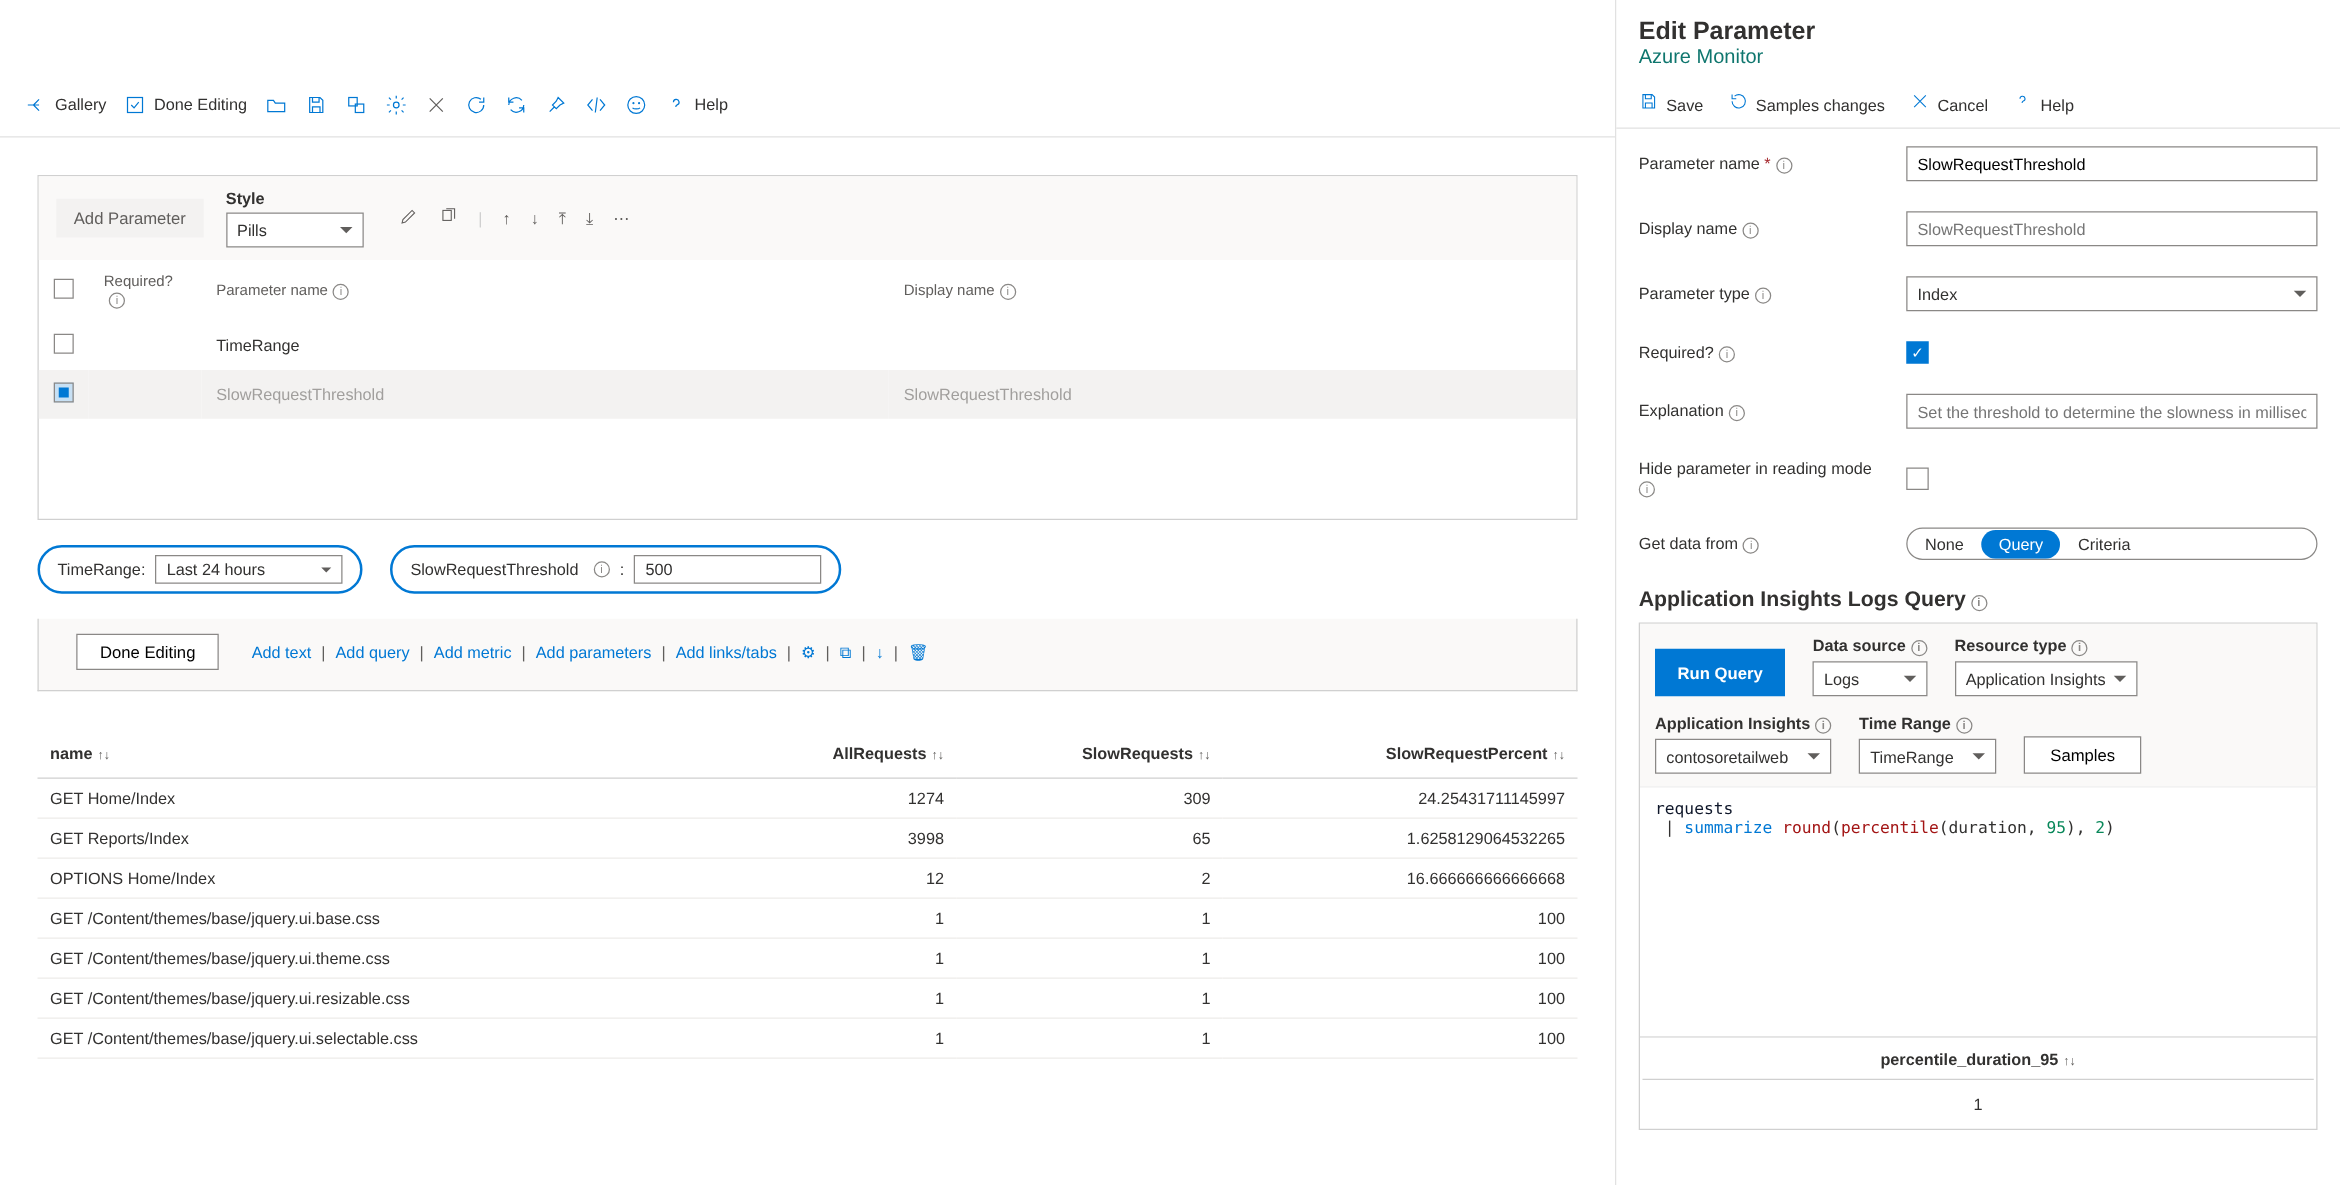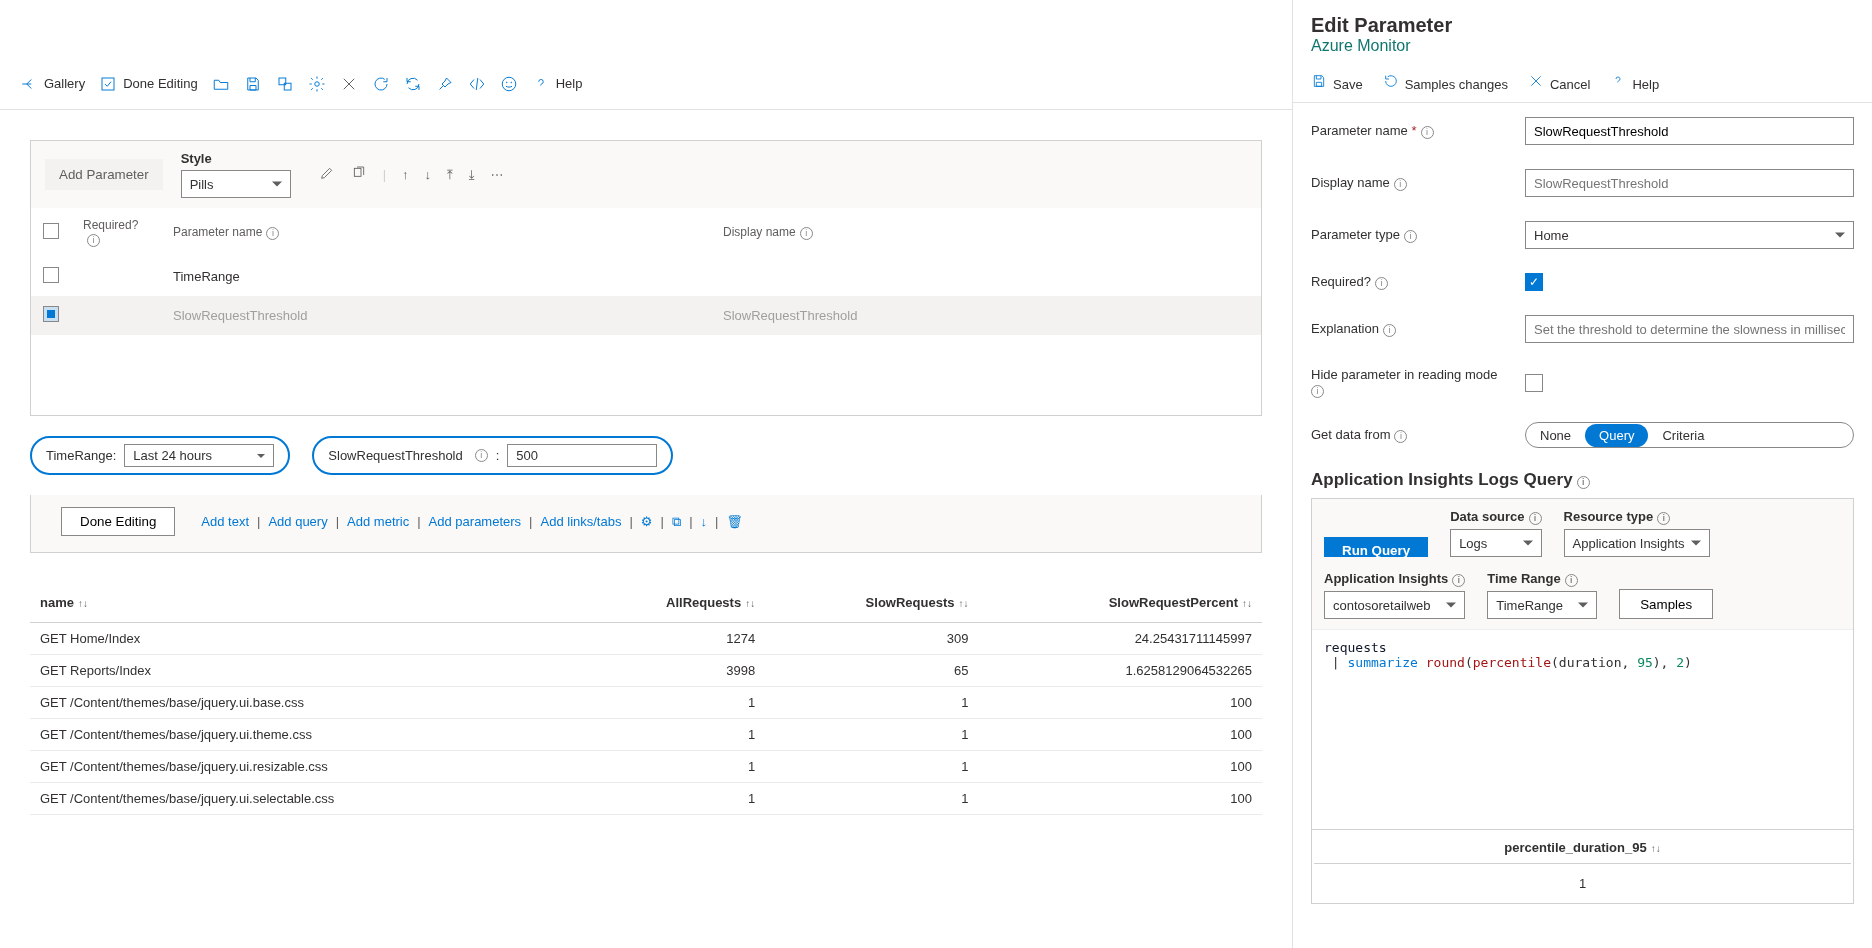--- a/index.html
+++ b/index.html
@@ -67,21 +67,21 @@
 .seg { display: inline-flex; border: 1px solid #8a8886; border-radius: 14px; overflow: hidden; height:26px; align-items:center;}
 .seg span { padding: 4px 14px; cursor: pointer; font-size:13px;}
 .seg span.active { background: #0078d4; color: #fff; border-radius: 14px; }
 
 .query-section { padding: 8px 18px; }
 .query-title { font-size: 17px; font-weight: 600; margin-bottom: 8px; }
 .query-box { border: 1px solid #d0d0d0; }
 .query-controls { display: flex; flex-wrap: wrap; gap: 14px 22px; padding: 10px 12px; background:#faf9f8; align-items:end;}
 .ctrl { display: flex; flex-direction: column; gap: 4px; }
 .ctrl label { font-size: 13px; font-weight: 600; }
-.run-btn { background: #0078d4; color: #fff; border: none; padding: 6px 18px; font-weight: 600; cursor: pointer; height:20px; align-self:end;}
+.run-btn { background: #0078d4; color: #fff; border: none; padding: 6px 18px; font-weight: 600; cursor: pointer; height:38px; align-self:end;}
 .samples-btn { border:1px solid #8a8886; background:#fff; padding:5px 20px; height:30px; align-self:end;}
 
 .code-area { font-family: Consolas, monospace; font-size: 13px; padding: 10px 12px; min-height: 200px; background:#fff; border-top:1px solid #eee; position:relative;}
 .tok-cmd { color: #0078d4; }
 .tok-fn { color: #a31515; }
 .tok-punc { color: #323130; }
 .tok-num { color: #09885a; }
 .tok-field { color: #0f172a; }
 
 .result-table { width: 100%; border-top: 1px solid #d0d0d0; }
@@ -282,20 +282,26 @@
           <td class="num">309</td>
           <td class="num">24.25431711145997</td>
         </tr>
         <tr>
           <td>GET Reports/Index</td>
           <td class="num">3998</td>
           <td class="num">65</td>
           <td class="num">1.6258129064532265</td>
         </tr>
         <tr>
+          <td>OPTIONS Home/Index</td>
+          <td class="num">12</td>
+          <td class="num">2</td>
+          <td class="num">16.666666666666668</td>
+        </tr>
+        <tr>
           <td>GET /Content/themes/base/jquery.ui.base.css</td>
           <td class="num">1</td>
           <td class="num">1</td>
           <td class="num">100</td>
         </tr>
         <tr>
           <td>GET /Content/themes/base/jquery.ui.theme.css</td>
           <td class="num">1</td>
           <td class="num">1</td>
           <td class="num">100</td>
@@ -350,21 +356,21 @@
 
   <div class="form-grid">
     <label><span>Parameter name</span> <span class="req-star">*</span><span class="info-ic"></span></label>
     <input class="input" value="SlowRequestThreshold" style="">
 
     <label><span>Display name</span><span class="info-ic"></span></label>
     <input class="input ph" placeholder="SlowRequestThreshold" style="">
 
     <label><span>Parameter type</span><span class="info-ic"></span></label>
     <div class="select" style="width:100%">
-        <span>Home</span>
+        <span>Index</span>
       </div>
 
     <label><span>Required?</span><span class="info-ic"></span></label>
     <span class="checkbox">✓</span>
 
     <label><span>Explanation</span><span class="info-ic"></span></label>
     <input class="input ph" placeholder="Set the threshold to determine the slowness in milliseco..." style="">
 
     <label><span>Hide parameter in reading mode</span><br><span class="info-ic" style="margin-left:0"></span></label>
     <span class="checkbox empty"></span>

